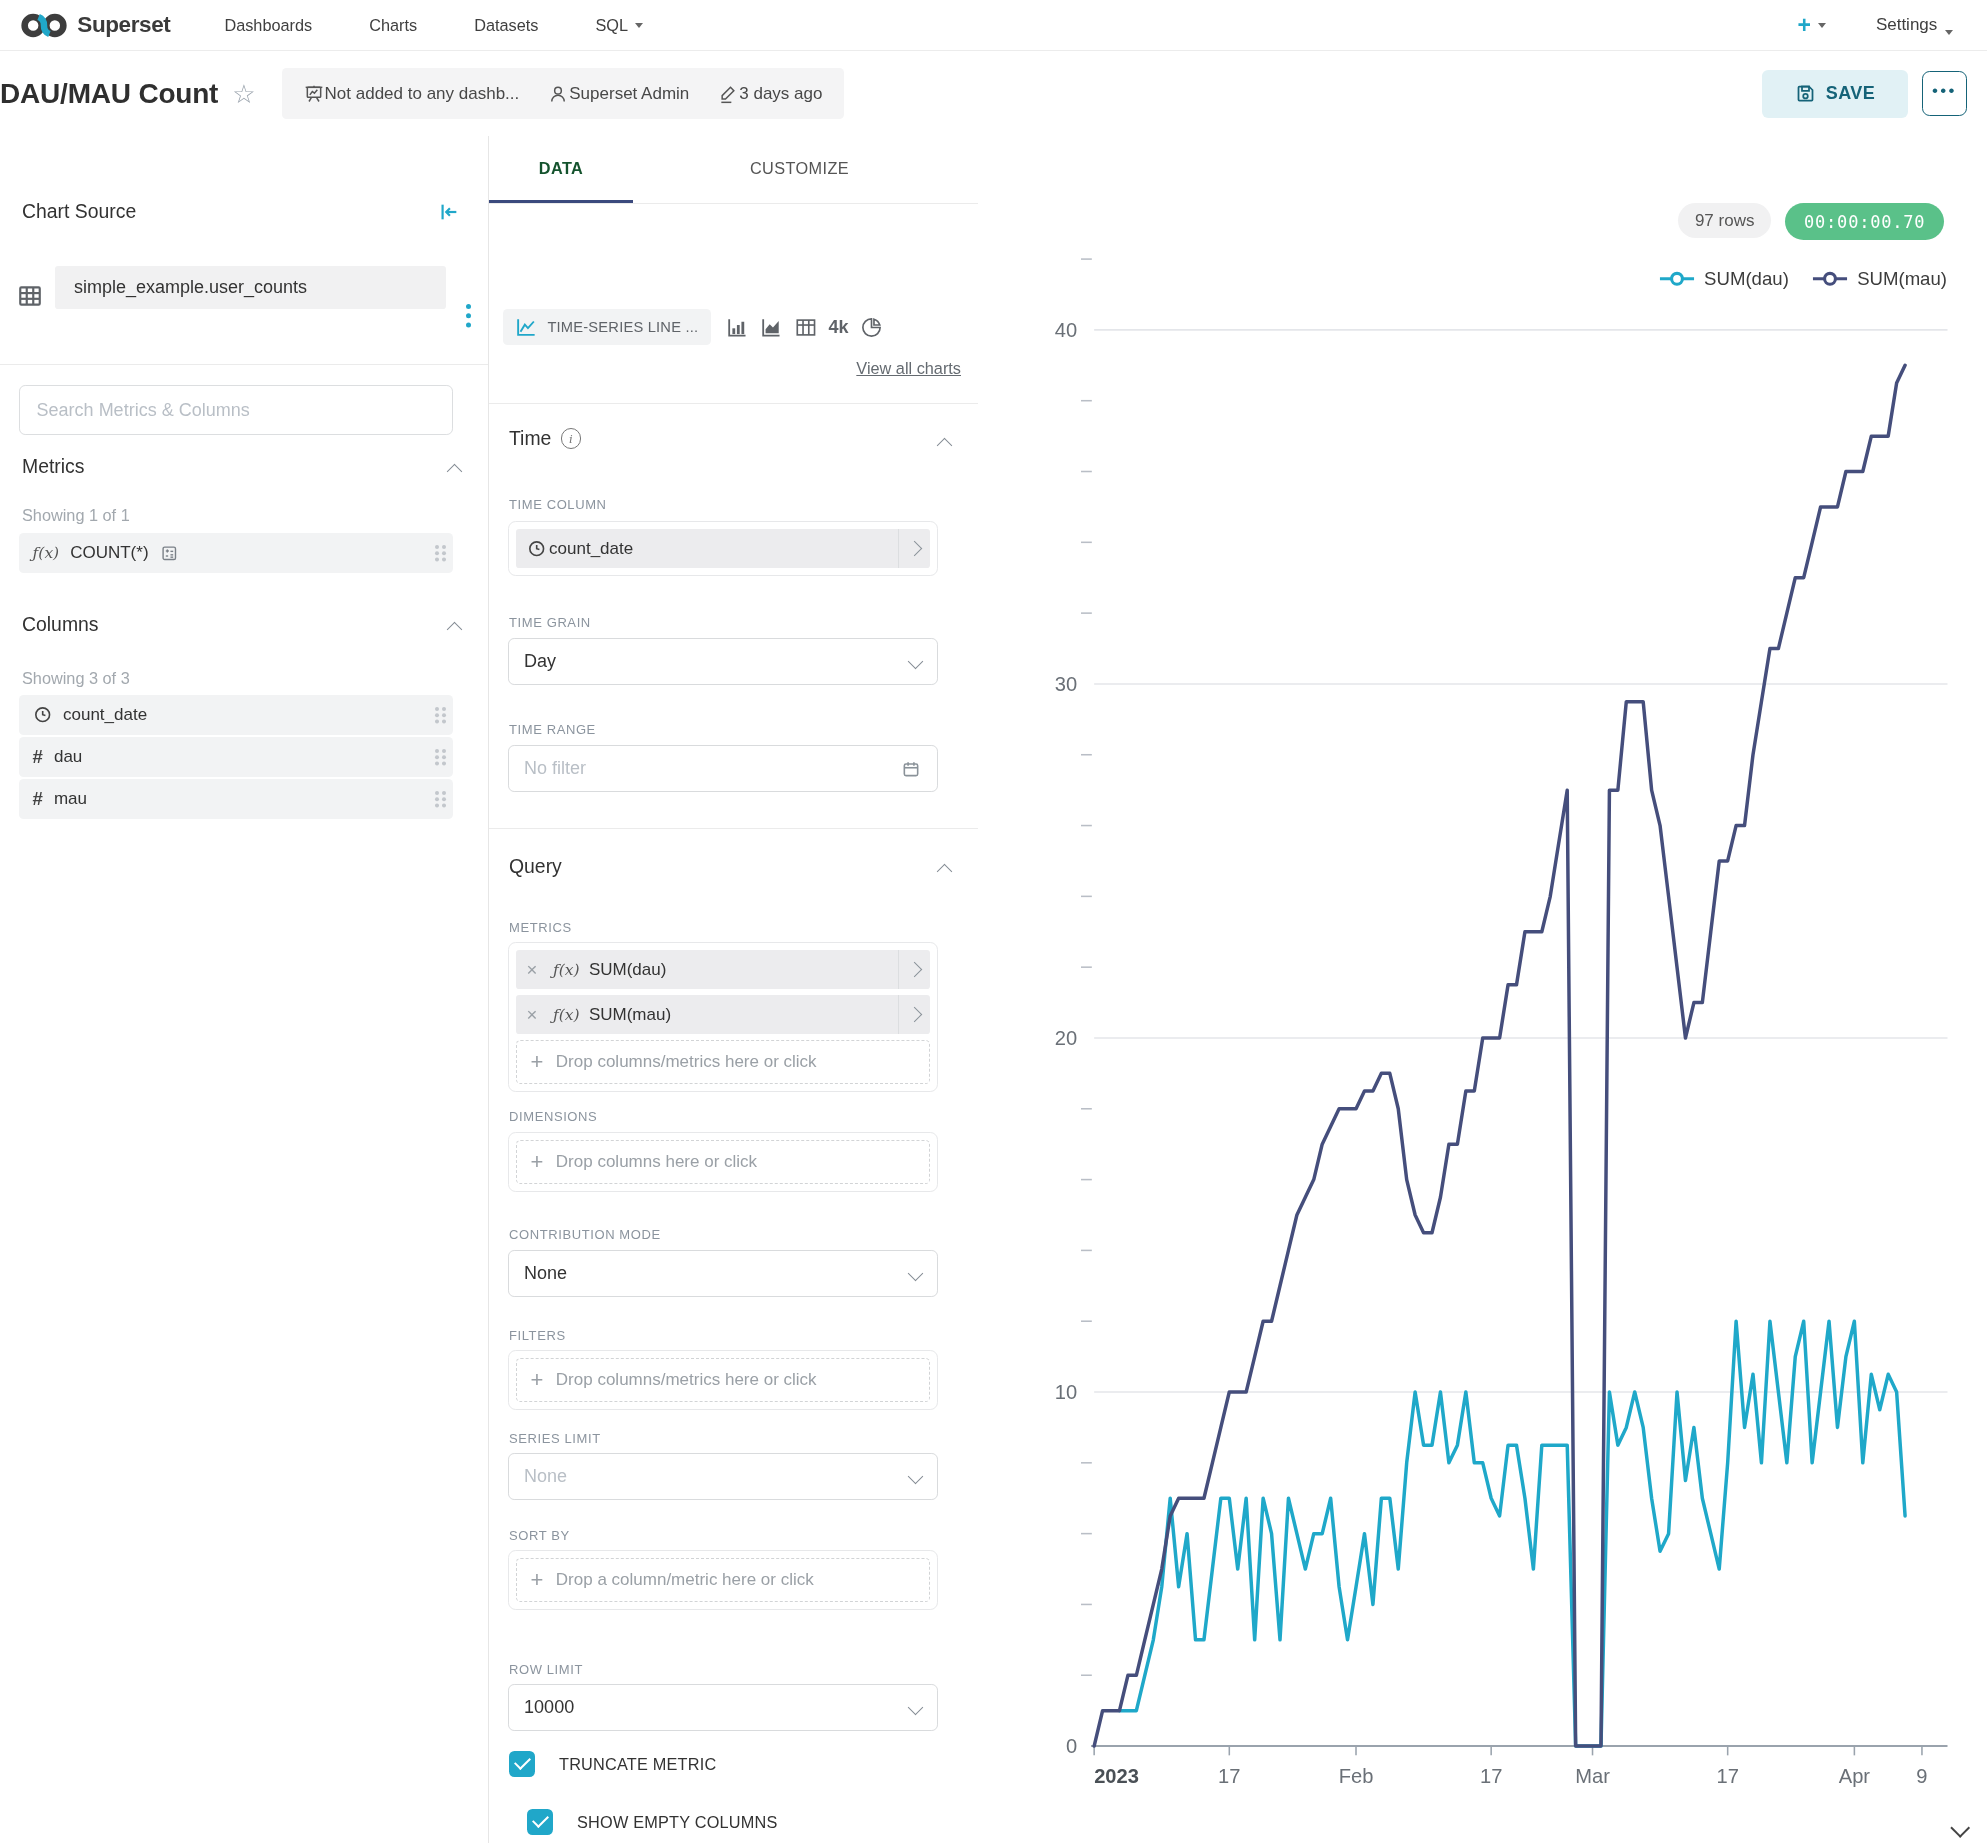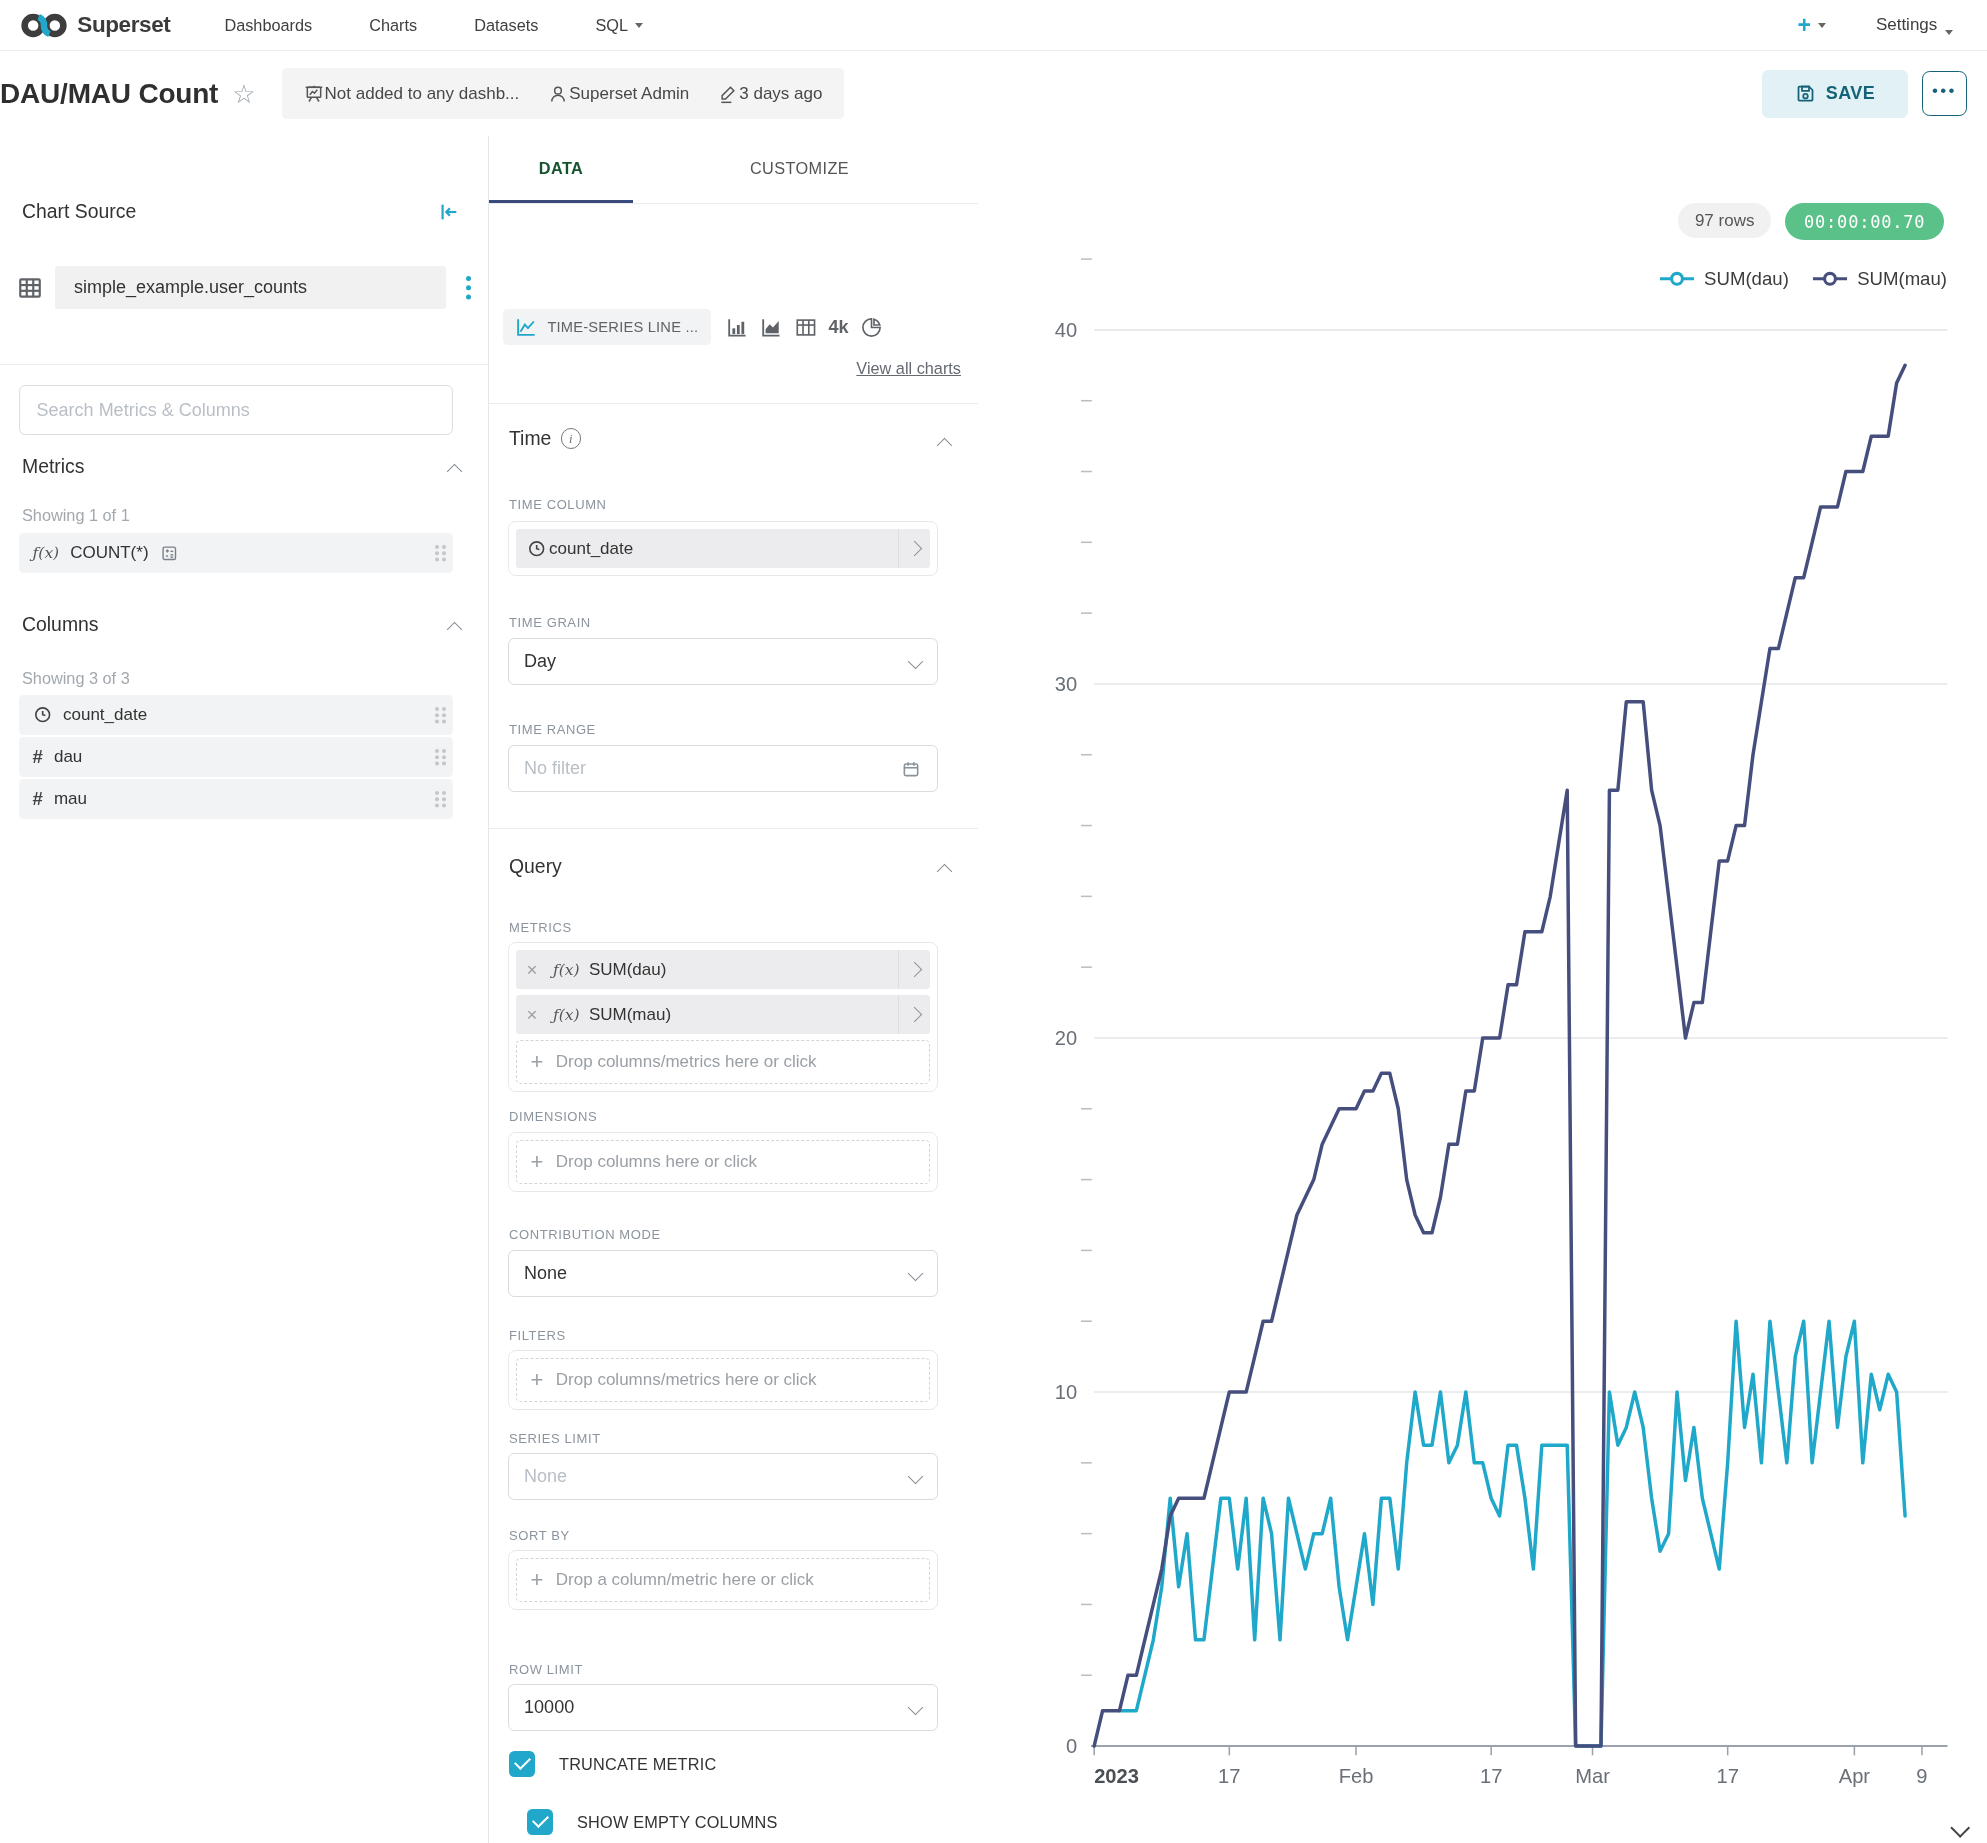--- a/index.html
+++ b/index.html
@@ -173,21 +173,21 @@
 
   <aside class="left-panel">
     <div class="abs section-title" style="left:22px;top:64px;">Chart Source</div>
     <div class="abs" style="right:28px;top:65px;">
       <svg width="22" height="22" viewBox="0 0 24 24" fill="none" stroke="#20A7C9" stroke-width="2.4">
         <path d="M5 4v16"></path>
           <path d="M20 12H9"></path>
           <path d="M13 8l-4 4 4 4"></path>
       </svg>
     </div>
-    <div class="abs" style="left:17px;top:130px;width:454px;display:flex;align-items:center;gap:12.4px;">
+    <div class="abs" style="left:17px;top:130px;width:454px;display:flex;align-items:flex-end;gap:12.4px;">
       <span>
         <svg width="26" height="26" viewBox="0 0 24 24" fill="none" stroke="#5f6368" stroke-width="2">
           <rect x="3" y="4" width="18" height="16" rx="1"></rect>
             <path d="M3 9.3h18"></path>
             <path d="M3 14.6h18"></path>
             <path d="M9 4v16"></path>
             <path d="M15 4v16"></path>
         </svg>
       </span>
       <span class="dataset-pill" style="flex:1;">simple_example.user_counts</span>

